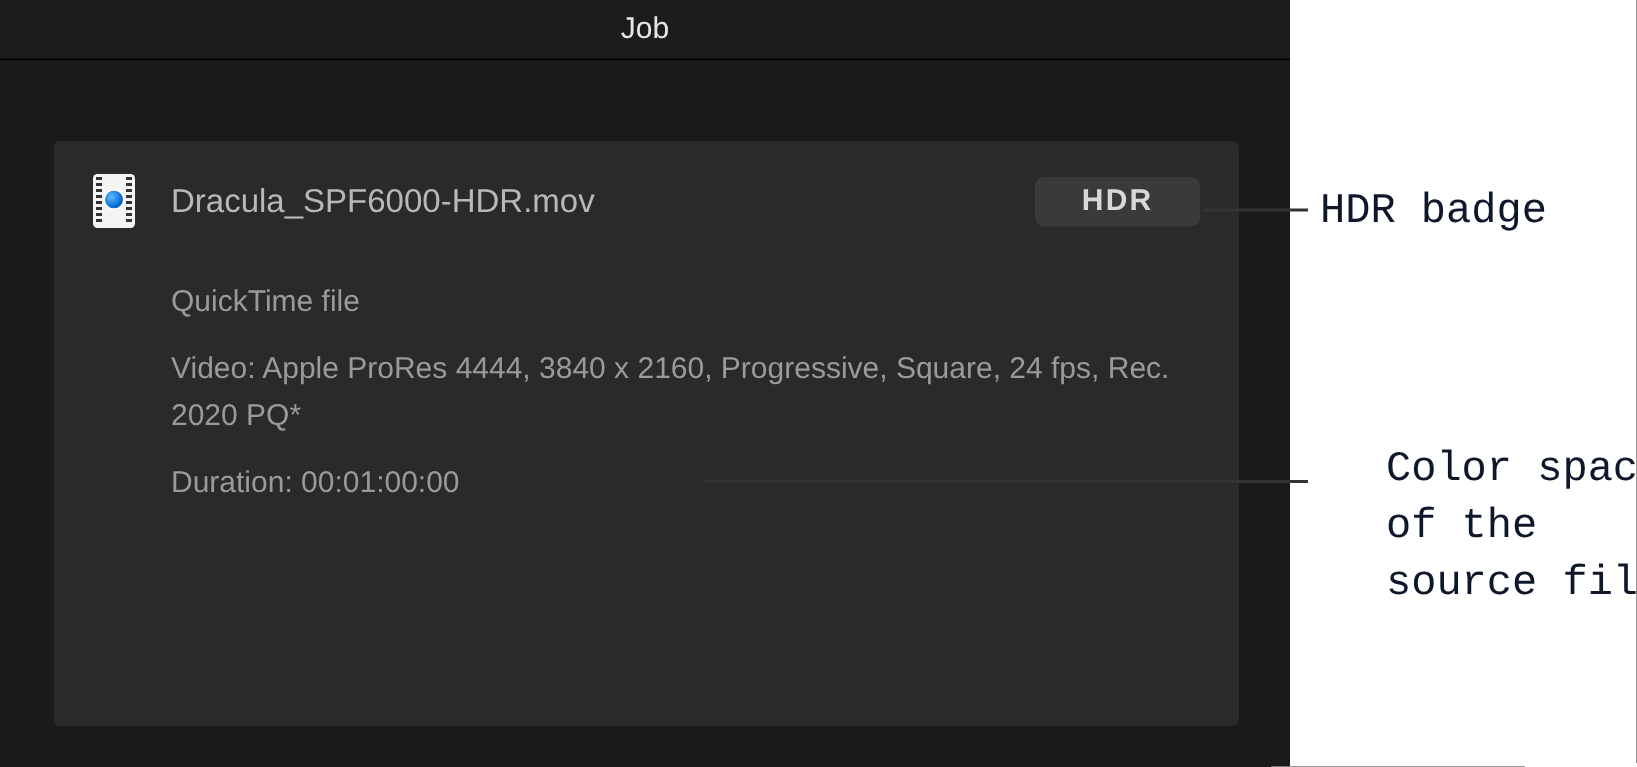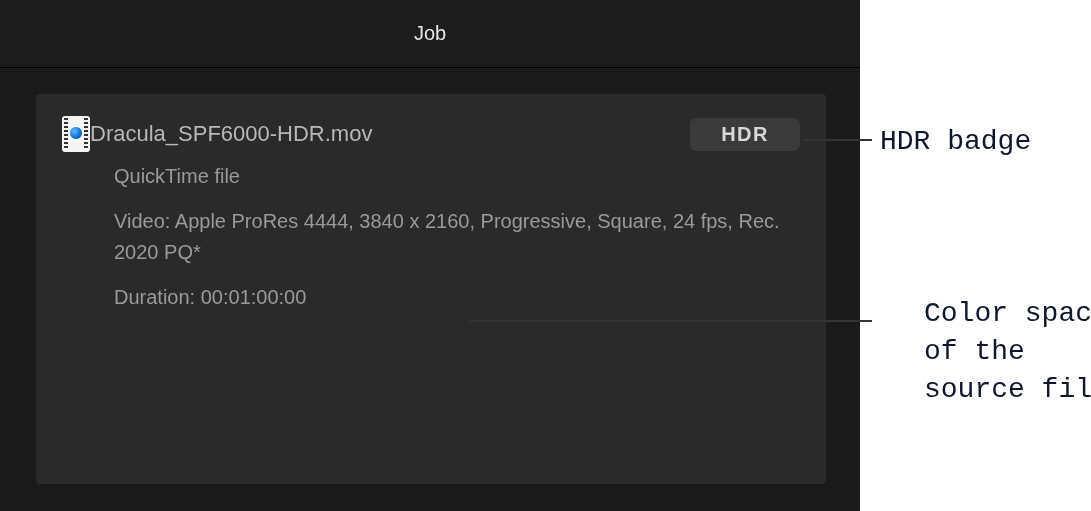--- a/index.html
+++ b/index.html
@@ -13,21 +13,21 @@
     }
     .app-window {
       position: absolute;
       left: 0;
       top: 0;
       width: 860px;
       height: 511px;
       background: #1a1a1a;
     }
     .titlebar {
-      height: 68px;
+      height: 40px;
       display: flex;
       align-items: center;
       justify-content: center;
       border-bottom: 1px solid #000;
       background: #1c1c1c;
     }
     .titlebar-text {
       color: #e6e6e6;
       font-size: 20px;
       font-weight: 500;
@@ -38,21 +38,22 @@
       top: 94px;
       width: 790px;
       height: 390px;
       background: #2a2a2a;
       border-radius: 4px;
       padding: 22px 26px;
     }
     .file-row {
       display: flex;
       align-items: center;
-      margin-bottom: 9px;
+      gap: 24px;
+      margin-bottom: 34px;
     }
     .file-icon {
       width: 28px;
       height: 36px;
       position: relative;
       flex-shrink: 0;
     }
     .file-icon-bg {
       width: 28px;
       height: 36px;

